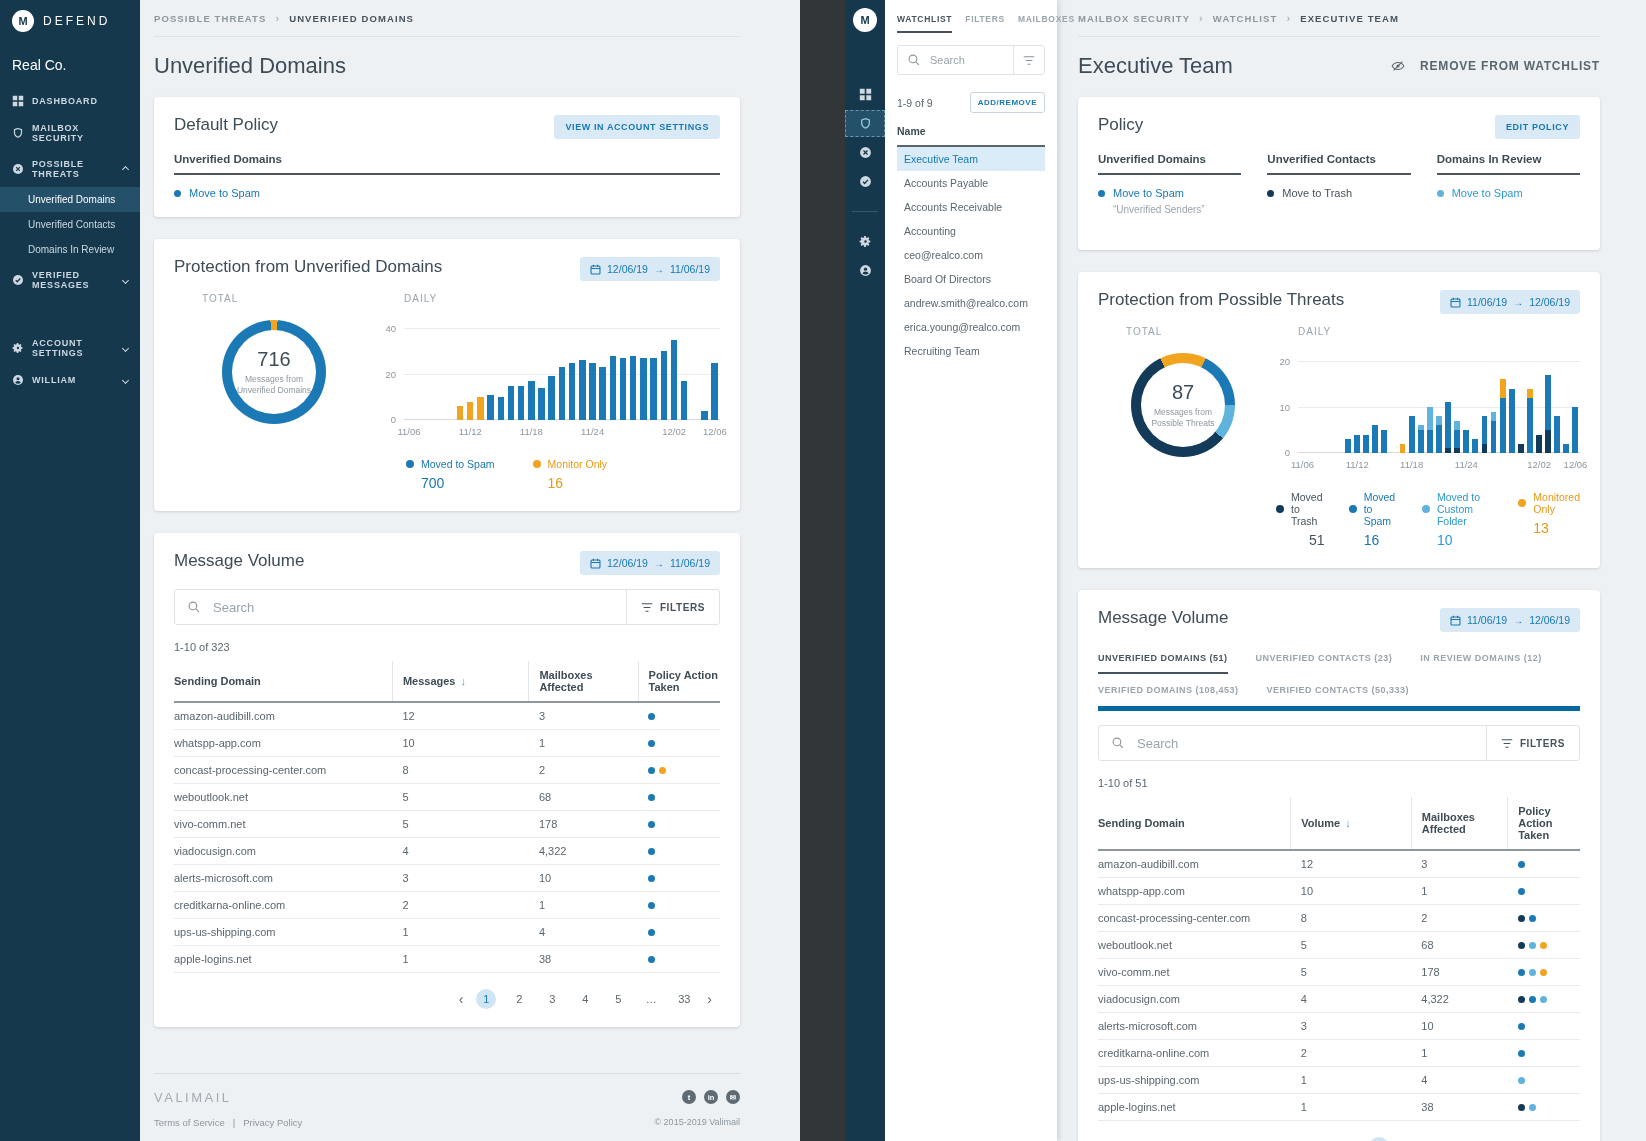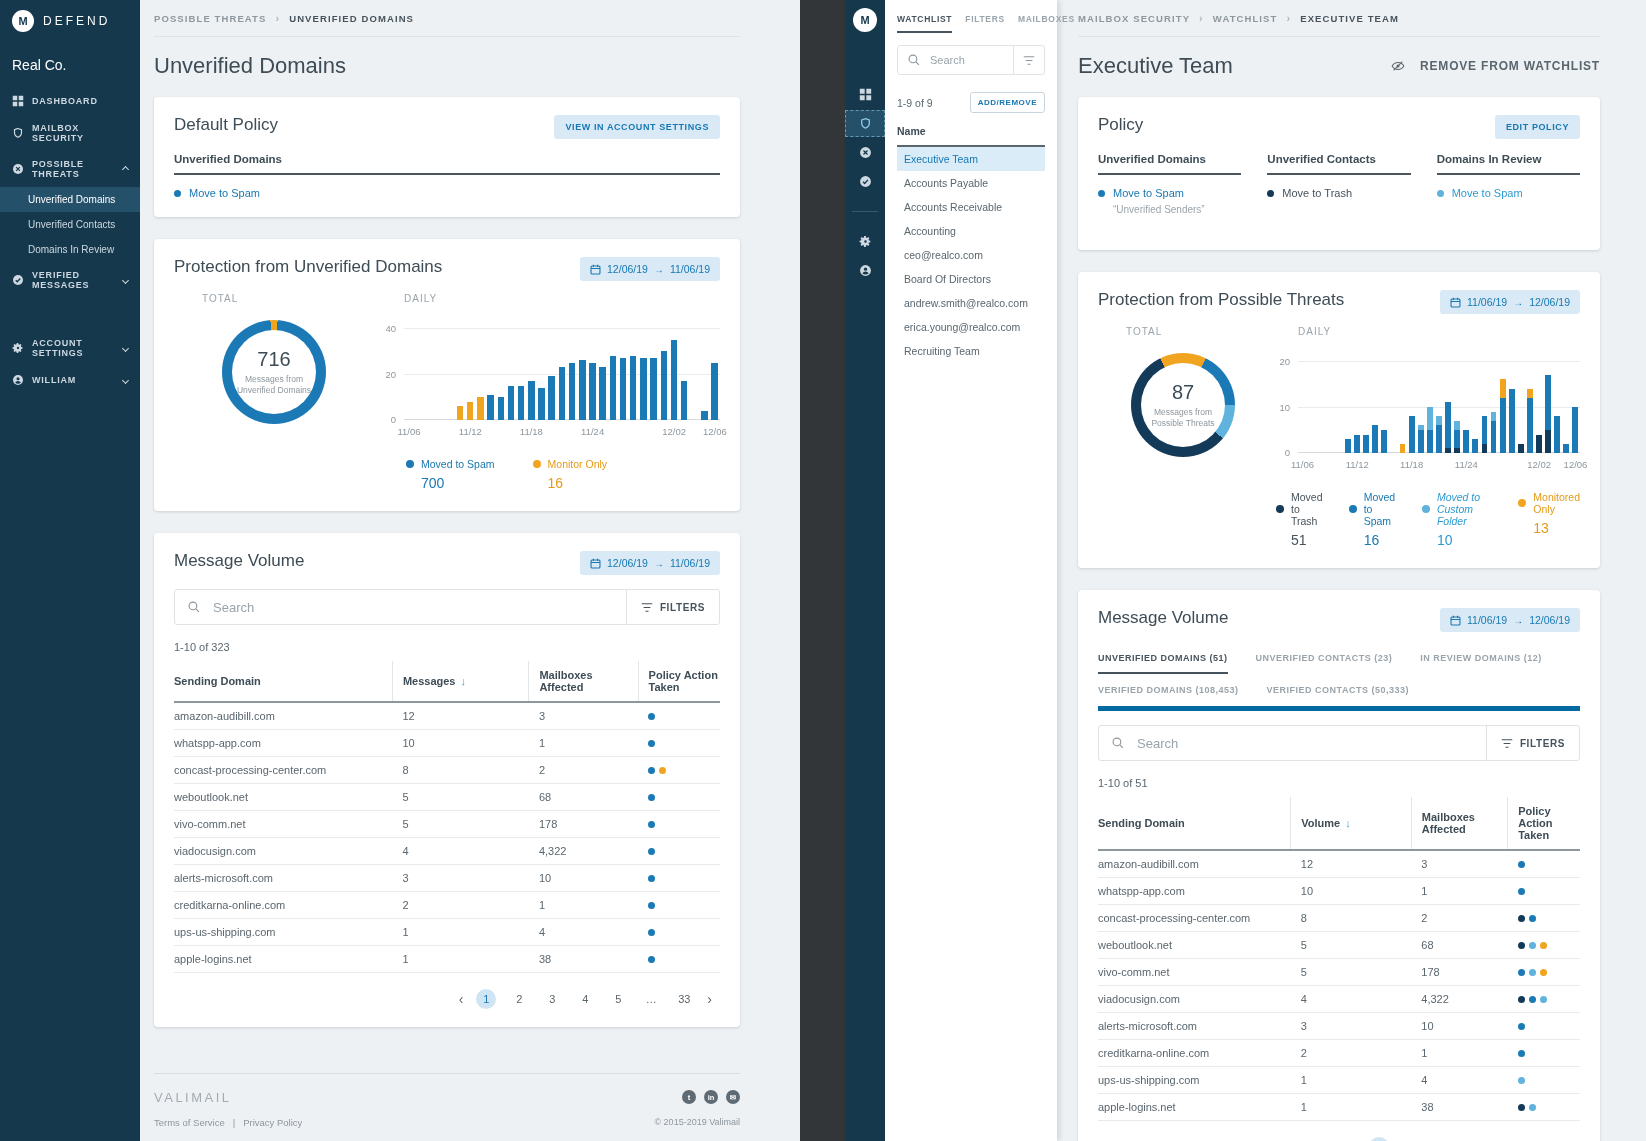--- a/index.html
+++ b/index.html
@@ -942,33 +942,33 @@
                   <span style="left: 98.4%;">12/06</span>
                 </div>
             </div>
           </div>
           <div class="legend" style="gap:24px;margin-left:4px">
               <div class="legend-item">
                 <div class="l-top">
                   <span class="dot" style="background: rgb(19, 58, 88);"></span>
                   <span class="l-label" style="color: rgb(71, 83, 92);">Moved to Trash</span>
                 </div>
-                <div class="l-val" style="color: rgb(71, 83, 92);">51</div>
+                <div class="l-val" style="color: rgb(71, 83, 92); text-align: right;">51</div>
               </div>
               <div class="legend-item">
                 <div class="l-top">
                   <span class="dot" style="background: rgb(27, 121, 181);"></span>
                   <span class="l-label" style="color: rgb(24, 120, 178);">Moved to Spam</span>
                 </div>
                 <div class="l-val" style="color: rgb(24, 120, 178);">16</div>
               </div>
               <div class="legend-item">
                 <div class="l-top">
                   <span class="dot" style="background: rgb(95, 179, 220);"></span>
-                  <span class="l-label" style="color: rgb(45, 154, 209); font-style: italic;">Moved to Custom Folder</span>
+                  <span class="l-label" style="color: rgb(45, 154, 209);">Moved to Custom Folder</span>
                 </div>
                 <div class="l-val" style="color: rgb(45, 154, 209);">10</div>
               </div>
               <div class="legend-item">
                 <div class="l-top">
                   <span class="dot" style="background: rgb(240, 164, 31);"></span>
                   <span class="l-label" style="color: rgb(229, 154, 24);">Monitored Only</span>
                 </div>
                 <div class="l-val" style="color: rgb(229, 154, 24);">13</div>
               </div>

